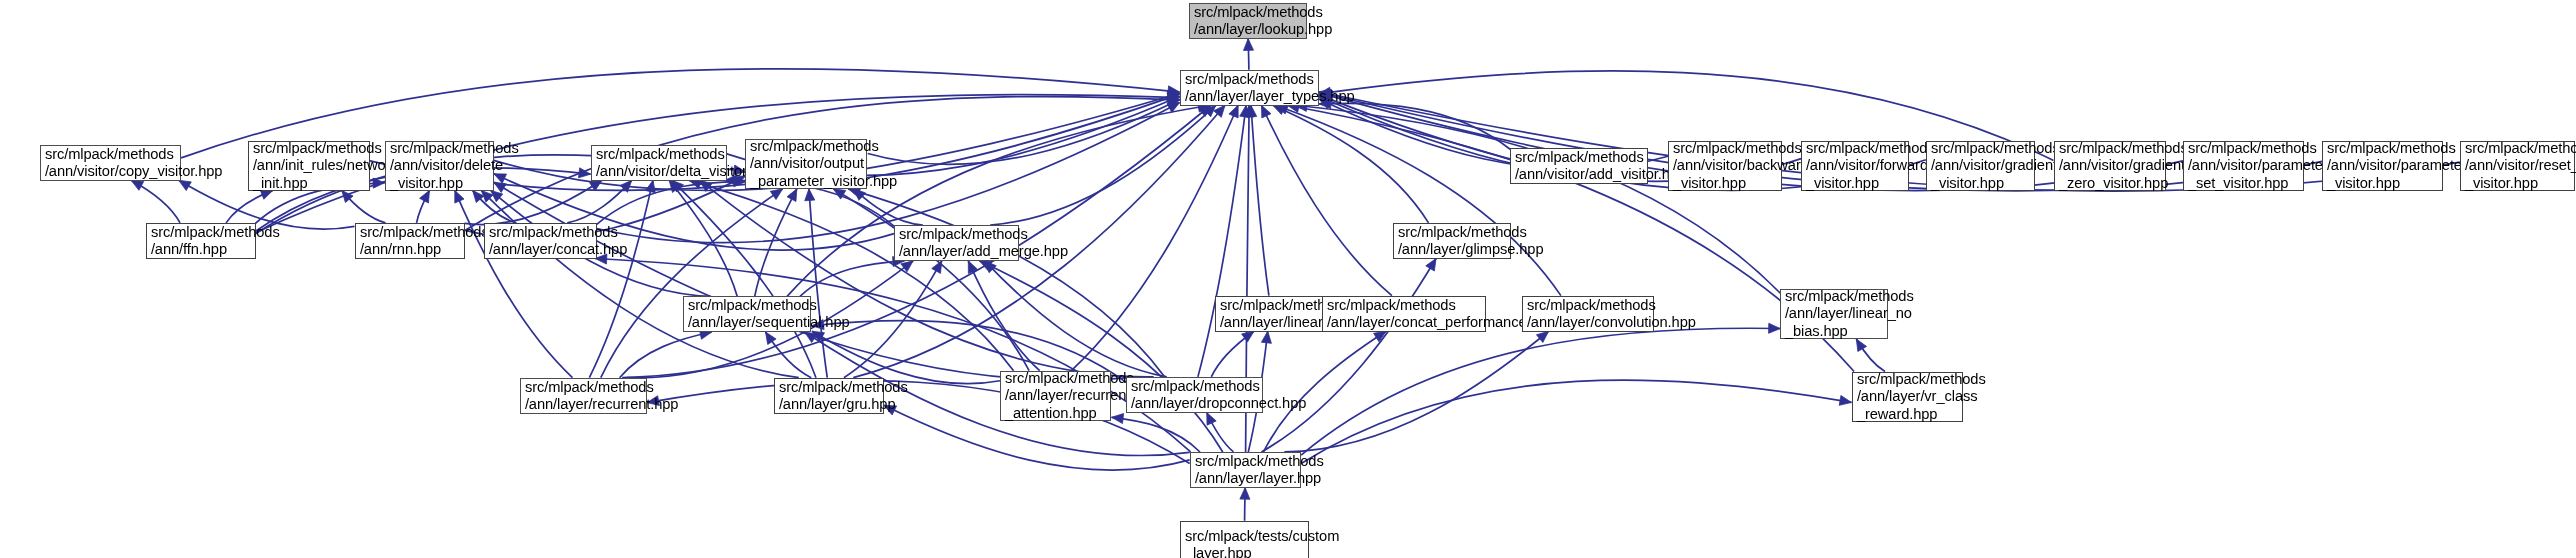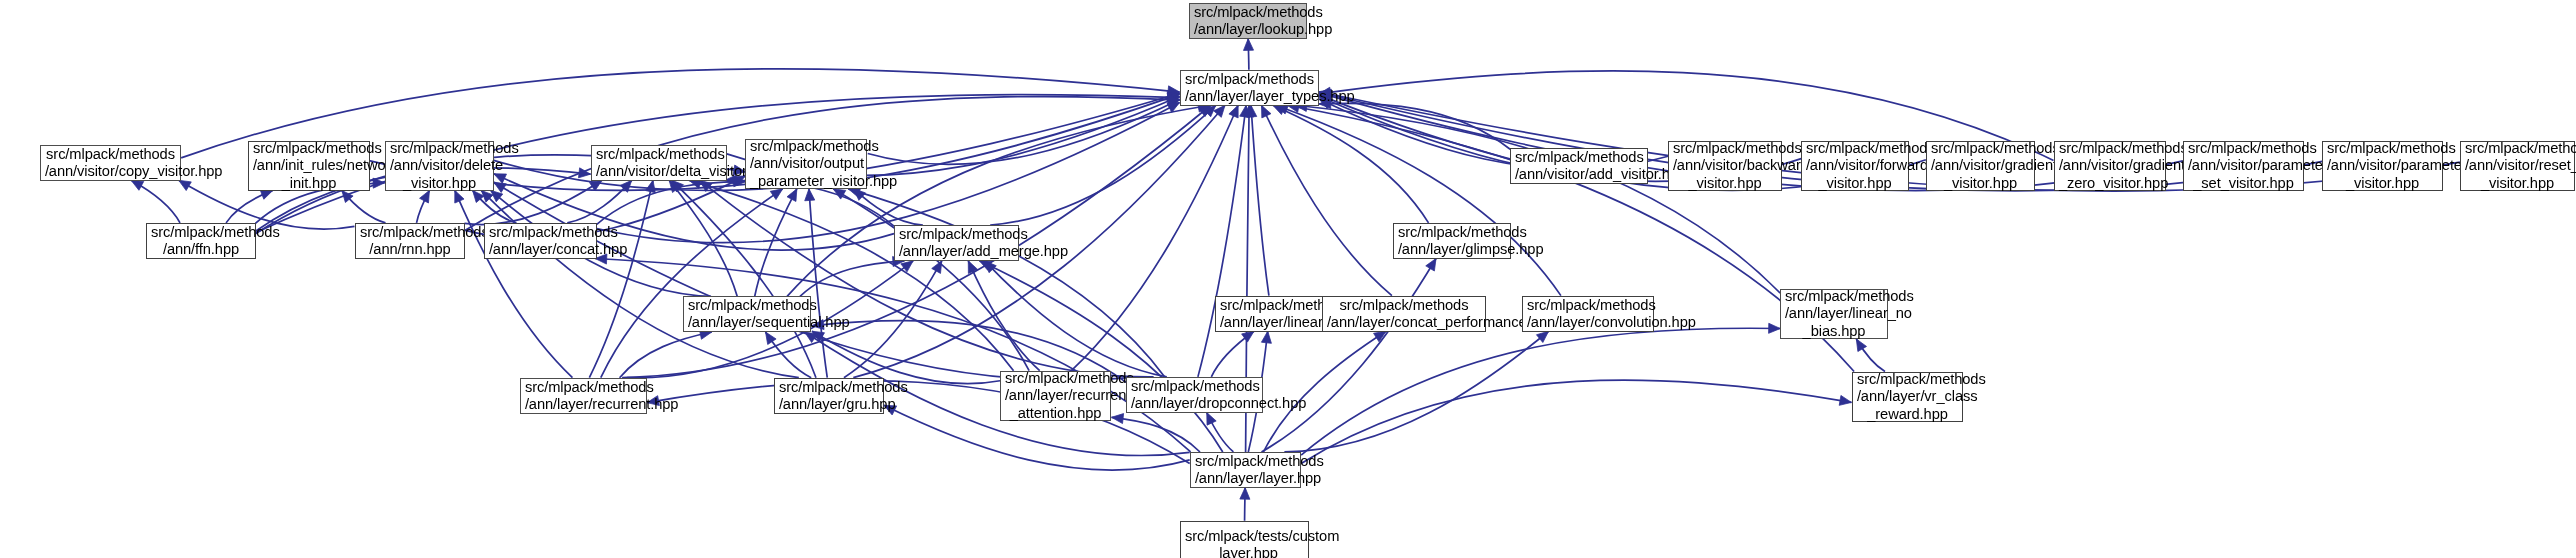--- a/index.html
+++ b/index.html
@@ -41,21 +41,20 @@
     height: 558px;
   }
   .node-box {
     position: absolute;
     box-sizing: border-box;
     background: #ffffff;
     border: 1.5px solid #404040;
     display: flex;
     align-items: center;
     justify-content: center;
-    text-align: center;
     color: #000000;
     font-size: 14.7px;
     line-height: 1.16;
     letter-spacing: -0.1px;
     white-space: pre-line;
     padding: 1.5px 3.9px;
   }
   .node-box.root-node {
     background: #bfbfbf;
     border-color: #4d4d4d;

